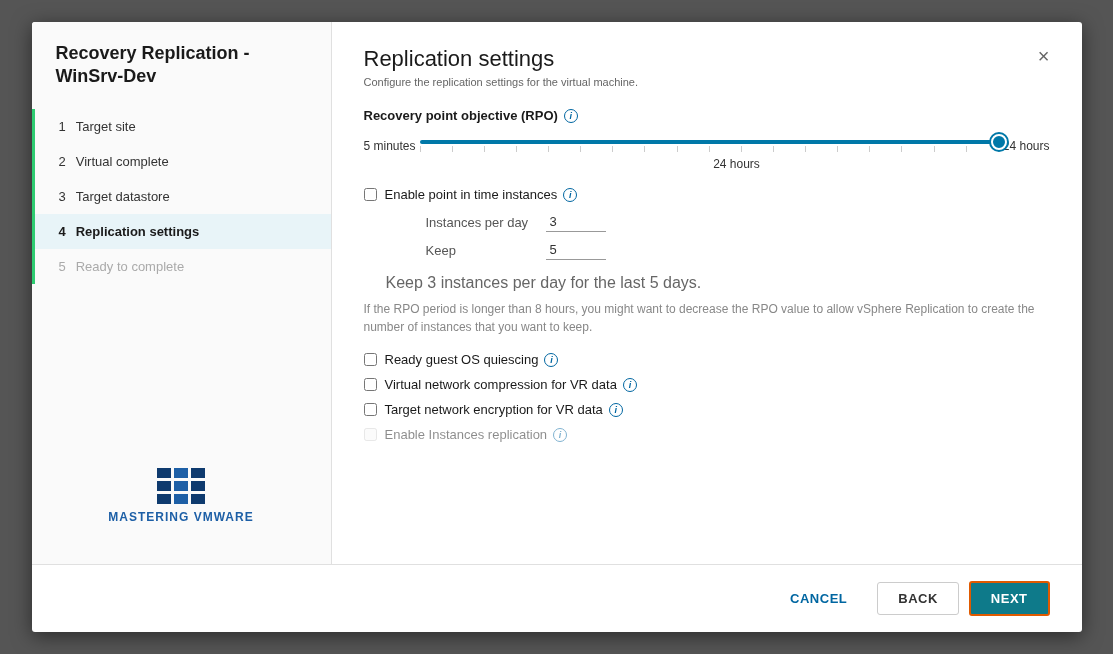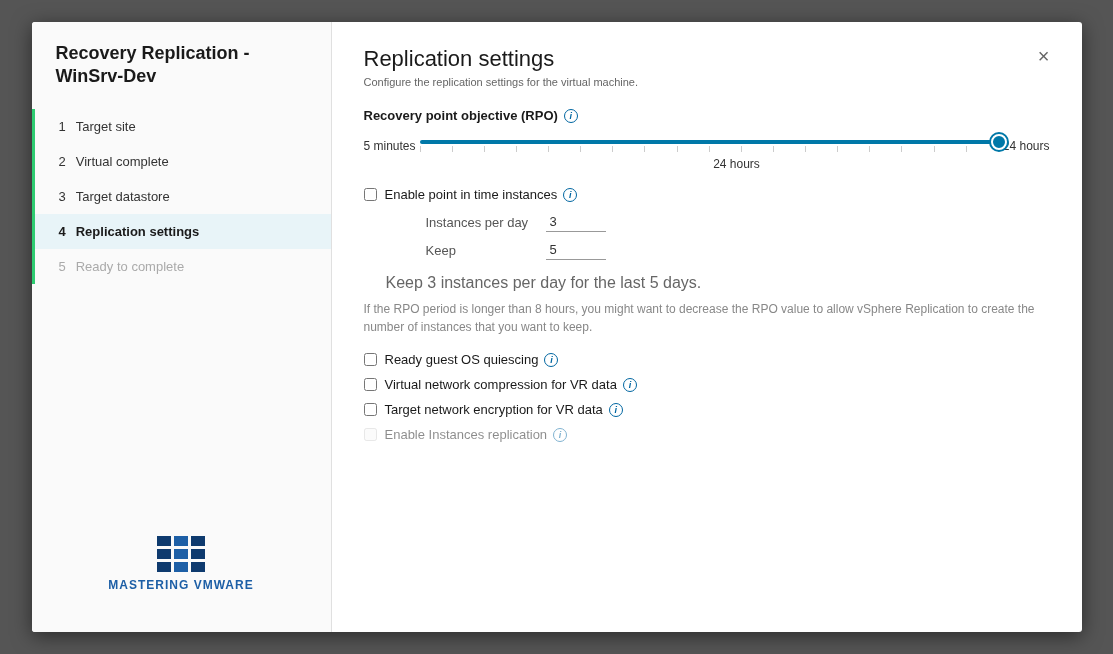--- a/index.html
+++ b/index.html
@@ -478,13 +478,18 @@
         <input type="checkbox" id="cb_datasets" disabled="" style="">
         <label class="checkbox-label" for="cb_datasets">
           <span>Enable Instances replication</span>
           <span class="info-icon">i</span>
         </label>
       </div>
 
     </div>
   </div>
 
+  <div class="dialog-footer">
+    <button class="btn btn-text">CANCEL</button>
+    <button class="btn btn-outline">BACK</button>
+    <button class="btn btn-primary">NEXT</button>
+  </div>
 </div>
 
 </body></html>

